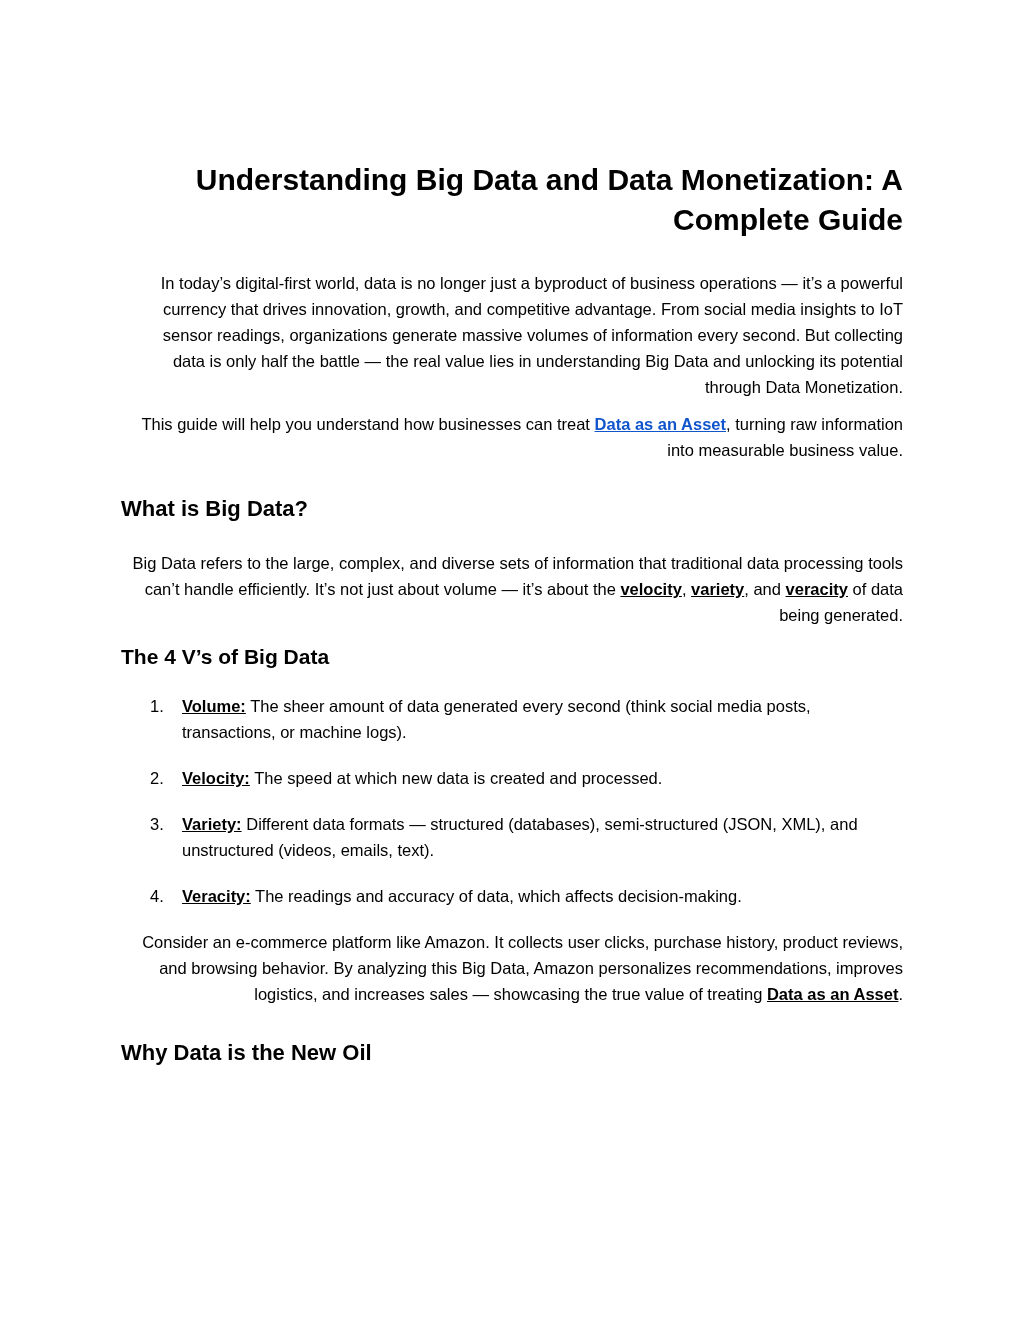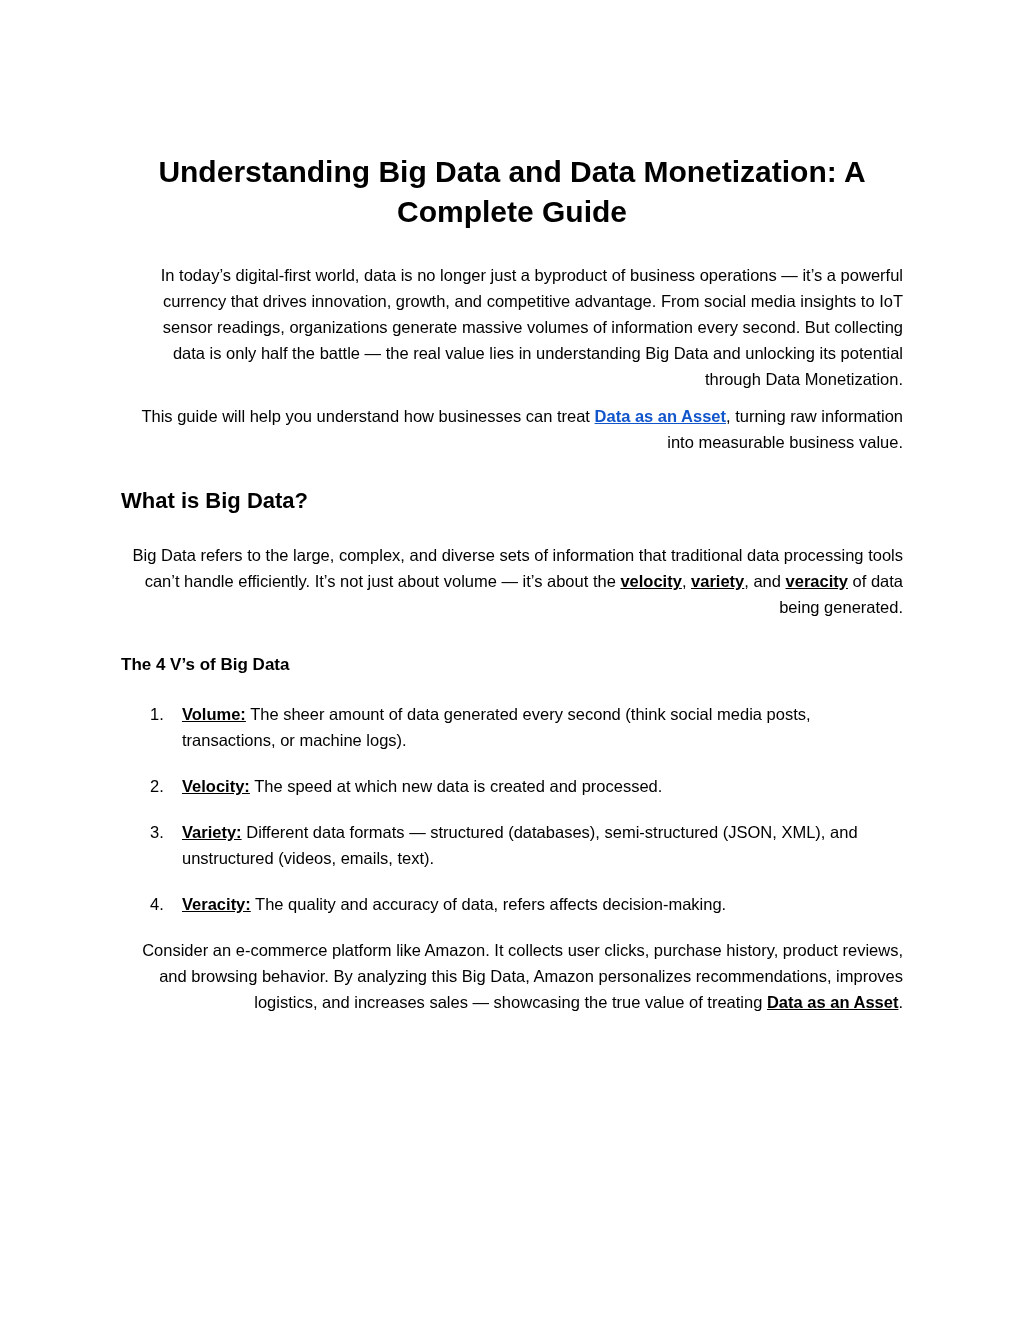--- a/index.html
+++ b/index.html
@@ -12,35 +12,35 @@
     font-family: "Liberation Sans", "DejaVu Sans", sans-serif;
     font-size: 16.5px;
     line-height: 26px;
     color: #000000;
     -webkit-font-smoothing: antialiased;
   }
   .doc-title {
     font-size: 30px;
     line-height: 40px;
     font-weight: 700;
-    text-align: center;
-    margin: 0 0 30px 0;
+    text-align: right;
+    margin: 8px 0 30px 0;
   }
   p { margin: 0 0 11px 8px; text-align: right; }
   h2.section-heading {
     font-size: 22px;
     line-height: 33px;
     font-weight: 700;
     margin: 29px 0 25px 0;
   }
   h3.sub-heading {
-    font-size: 17px;
+    font-size: 21px;
     line-height: 24px;
     font-weight: 700;
-    margin: 33px 0 24px 0;
+    margin: 17px 0 24px 0;
   }
   h3.sub-heading.extra-space { margin-top: 48px; }
   b, .term { font-weight: 700; text-decoration: underline; }
   a.doc-link {
     color: #1155cc;
     font-weight: 700;
     text-decoration: underline;
     cursor: pointer;
   }
   ol.numbered-list {
@@ -79,21 +79,22 @@
     <li>
       <span class="num">2.</span>
       <span><b class="term">Velocity:</b> <span>The speed at which new data is created and processed.</span></span>
     </li>
     <li>
       <span class="num">3.</span>
       <span><b class="term">Variety:</b> <span>Different data formats — structured (databases), semi-structured (JSON, XML), and unstructured (videos, emails, text).</span></span>
     </li>
     <li>
       <span class="num">4.</span>
-      <span><b class="term">Veracity:</b> <span>The quality and accuracy of data, refers affects decision-making.</span></span>
+      <span><b class="term">Veracity:</b> <span>The readings and accuracy of data, which affects decision-making.</span></span>
     </li>
   </ol>
 
 
   <p><span>Consider an e-commerce platform like Amazon. It collects user clicks, purchase history, product reviews, and browsing behavior. By analyzing this Big Data, Amazon personalizes recommendations, improves logistics, and increases sales — showcasing the true value of treating </span><b>Data as an Asset</b><span>.</span></p>
 
+  <h2 class="section-heading">Why Data is the New Oil</h2>
 
 </main>
 
 </body></html>

